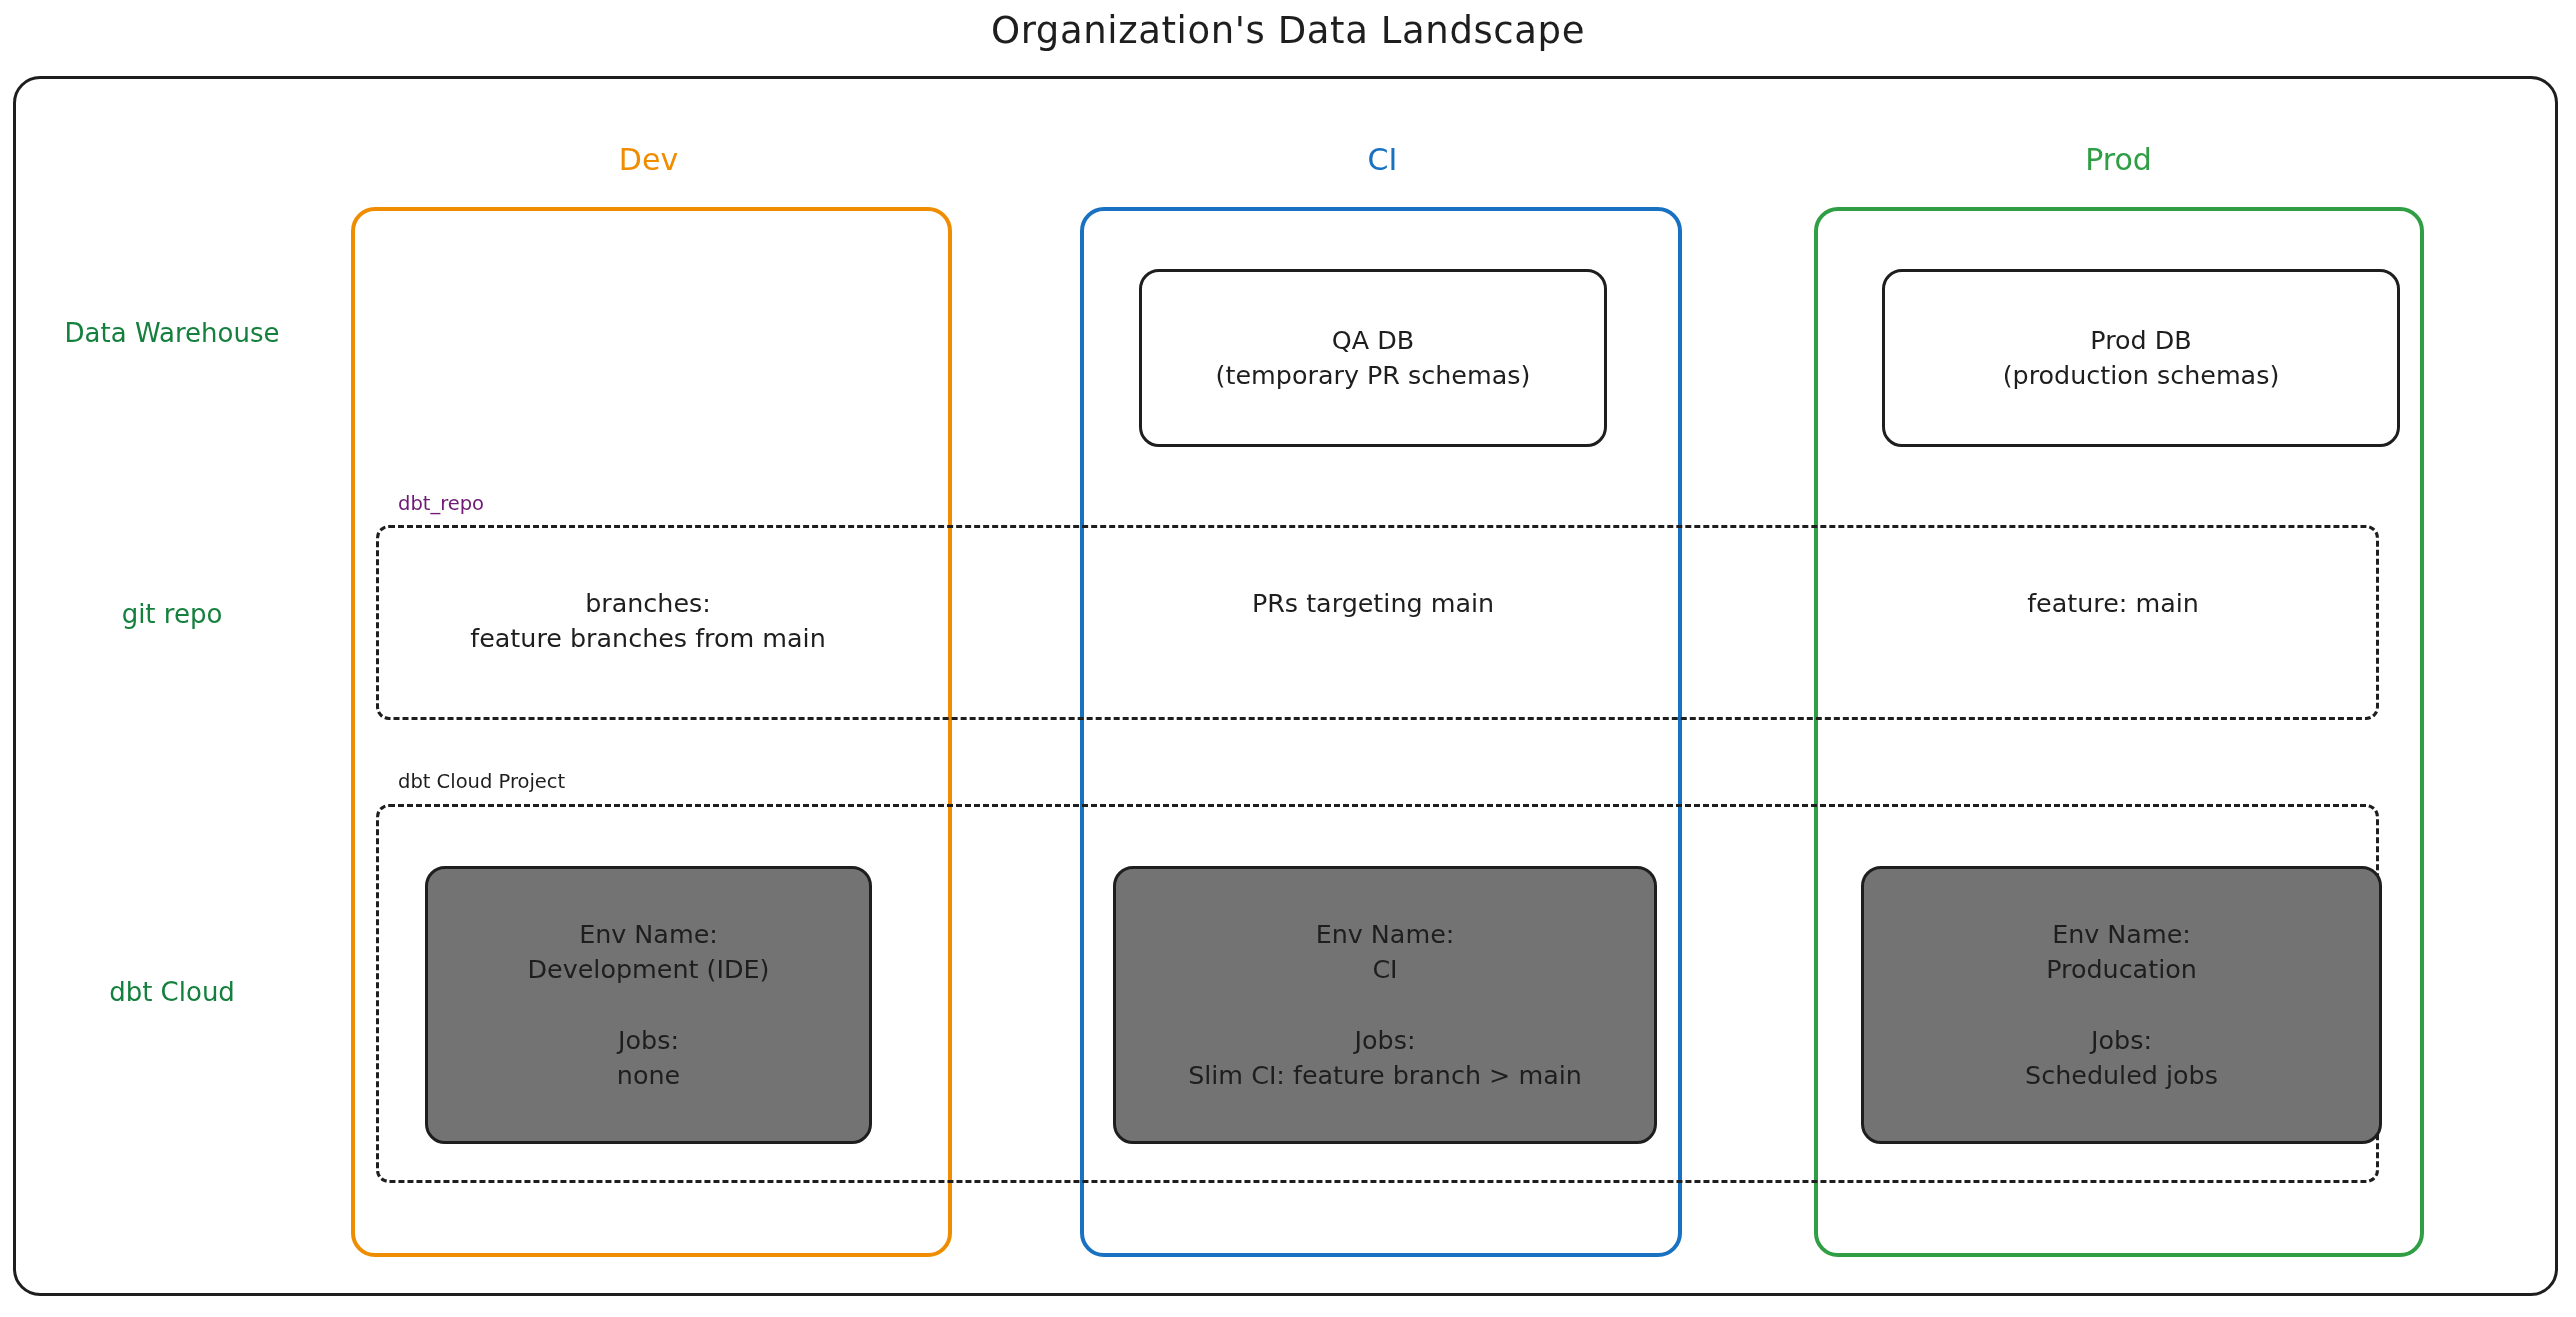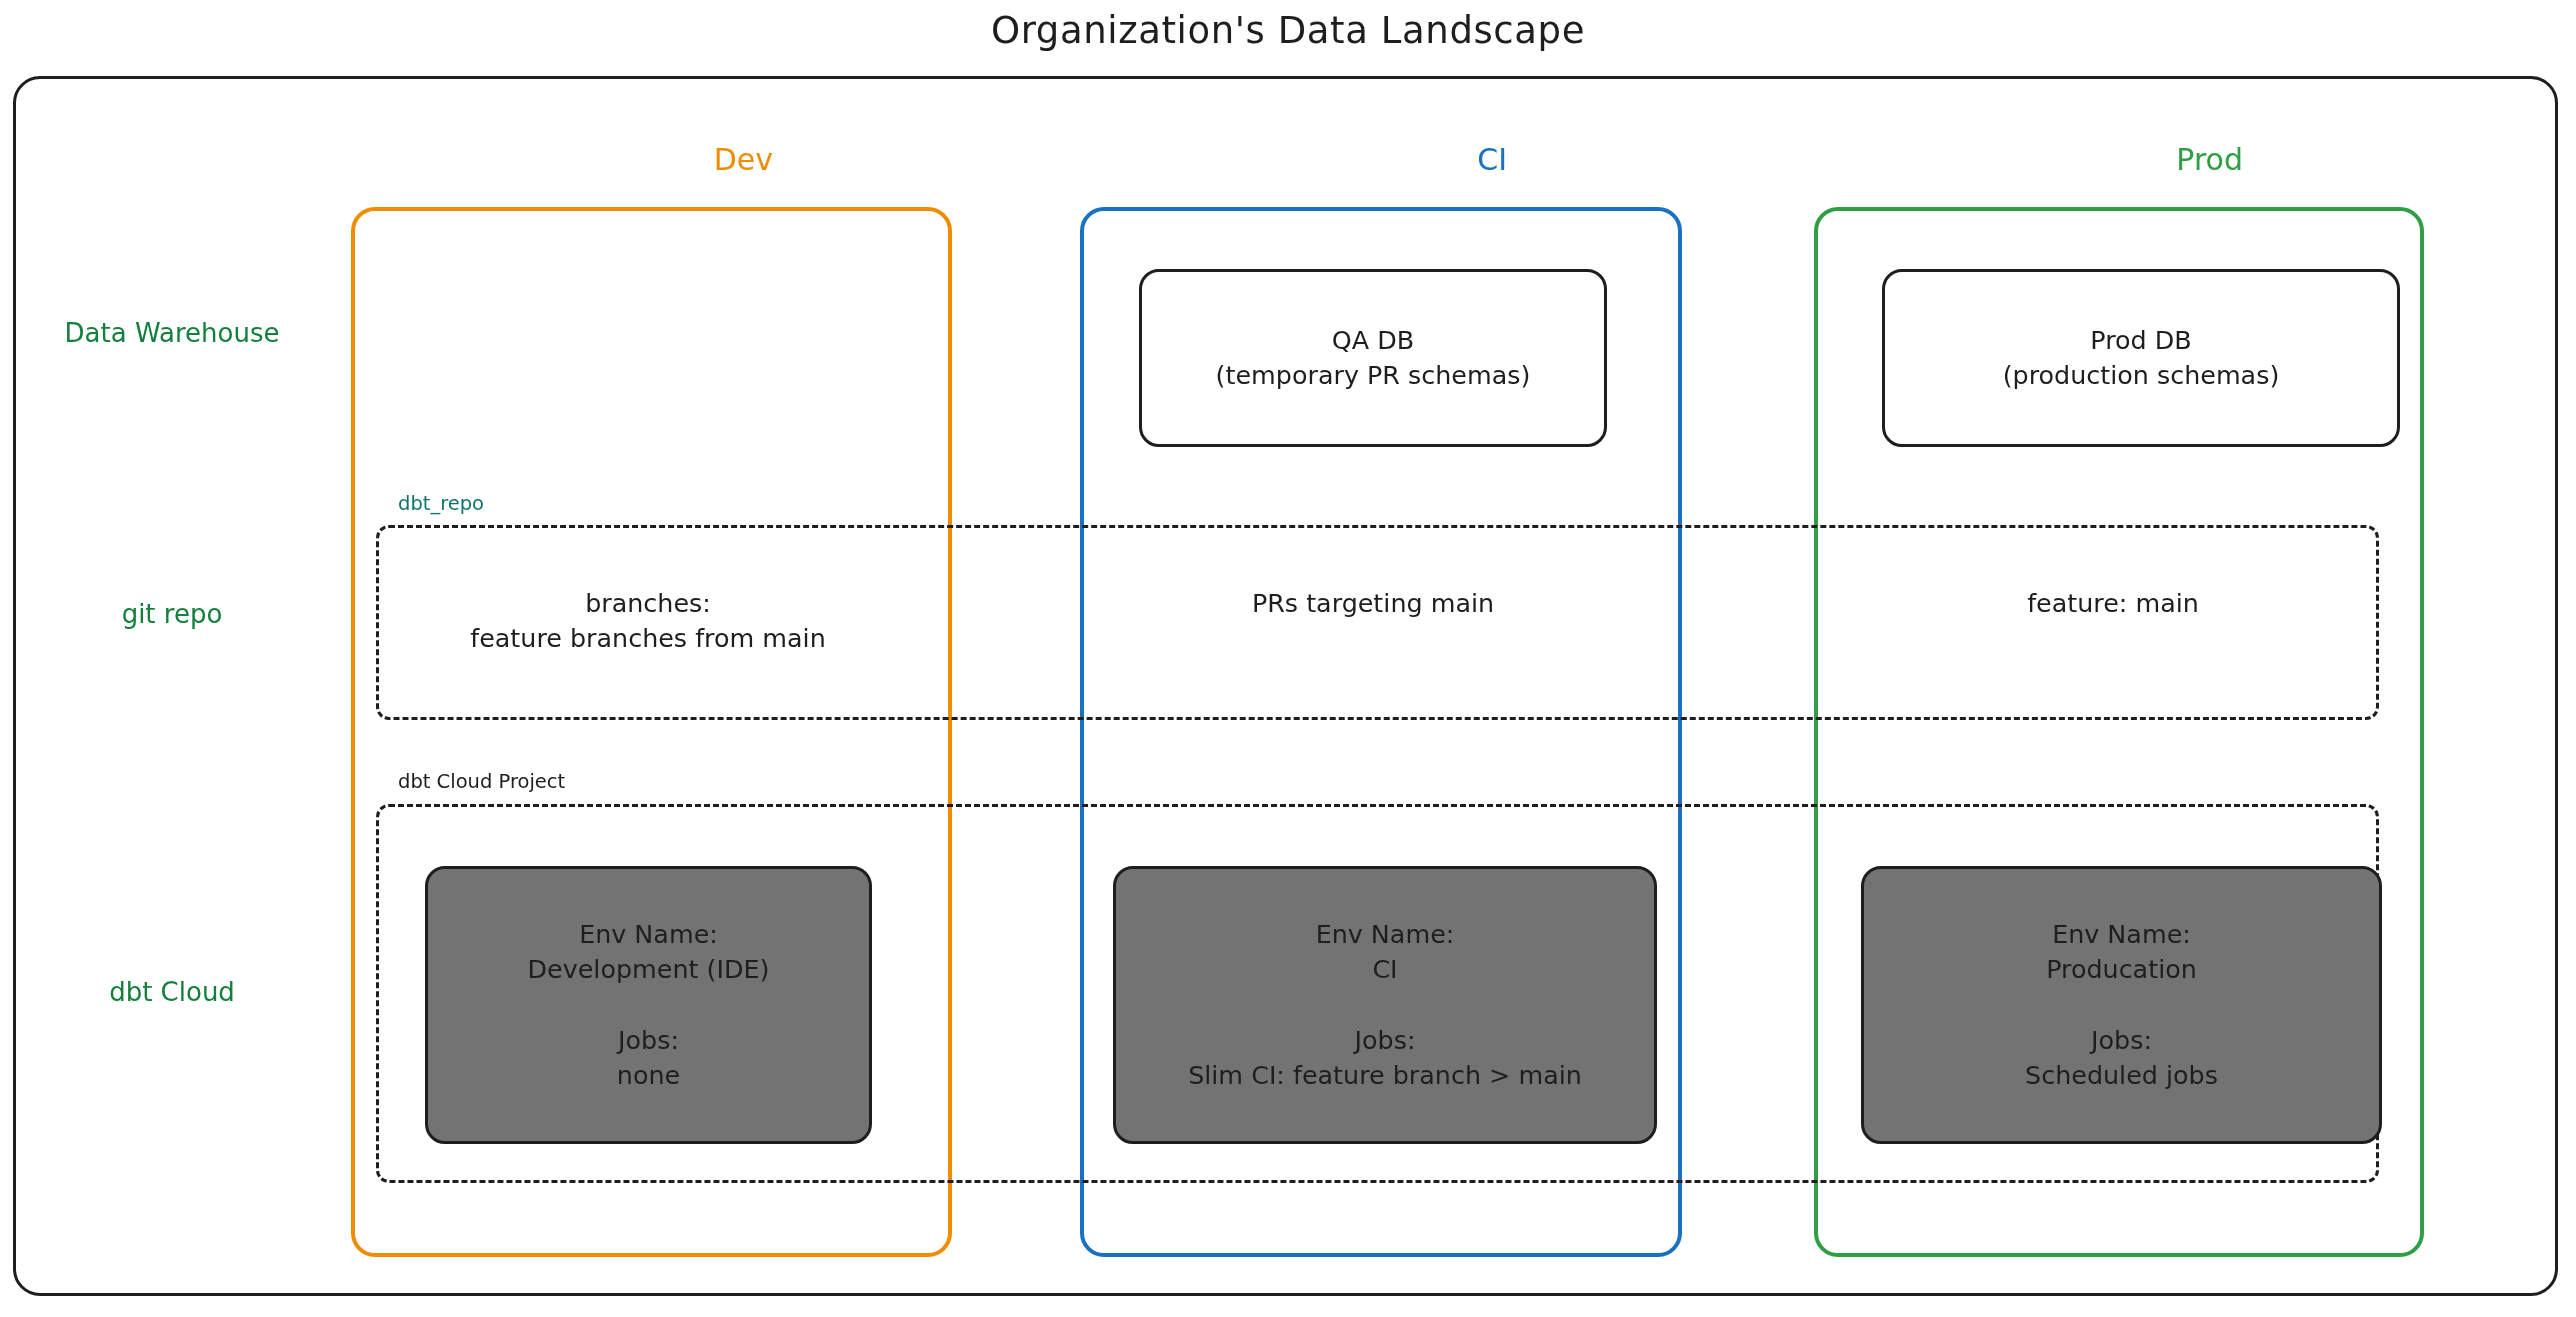--- a/index.html
+++ b/index.html
@@ -28,21 +28,21 @@
     position:absolute;left:13px;top:76px;width:2545px;height:1220px;
     border:3.6px solid #1e1e1e;
     border-radius:27px;
     box-sizing:border-box;
   }
 
   
   .col-header{
     position:absolute;top:142px;
     font-size:30px;
-    text-align:right;
+    text-align:center;
     width:249px;
   }
   #col-header-dev{left:524px;color:#f08c00;}
   #col-header-ci{left:1258px;color:#1971c2;}
   #col-header-prod{left:1994px;color:#2f9e44;}
 
   
   .col-frame{
     position:absolute;top:207px;height:1050px;
     border:4.1px solid;
@@ -84,21 +84,21 @@
 
   
   #repo-container{
     position:absolute;left:376px;top:525px;width:2003px;height:195px;
     border:3px dashed #1e1e1e;
     border-radius:13px;
     box-sizing:border-box;
   }
   #repo-container-label{
     position:absolute;left:398px;top:492px;
-    font-size:19.5px;color:#0f766e;
+    font-size:19.5px;color:#701a75;
   }
   .repo-cell{
     position:absolute;top:586px;
     text-align:center;font-size:25.4px;line-height:1.38;white-space:pre-line;
     color:#1e1e1e;
   }
   #repo-cell-dev{left:420px;width:456px;}
   #repo-cell-ci{left:1139px;width:468px;}
   #repo-cell-prod{left:1882px;width:462px;}
 

